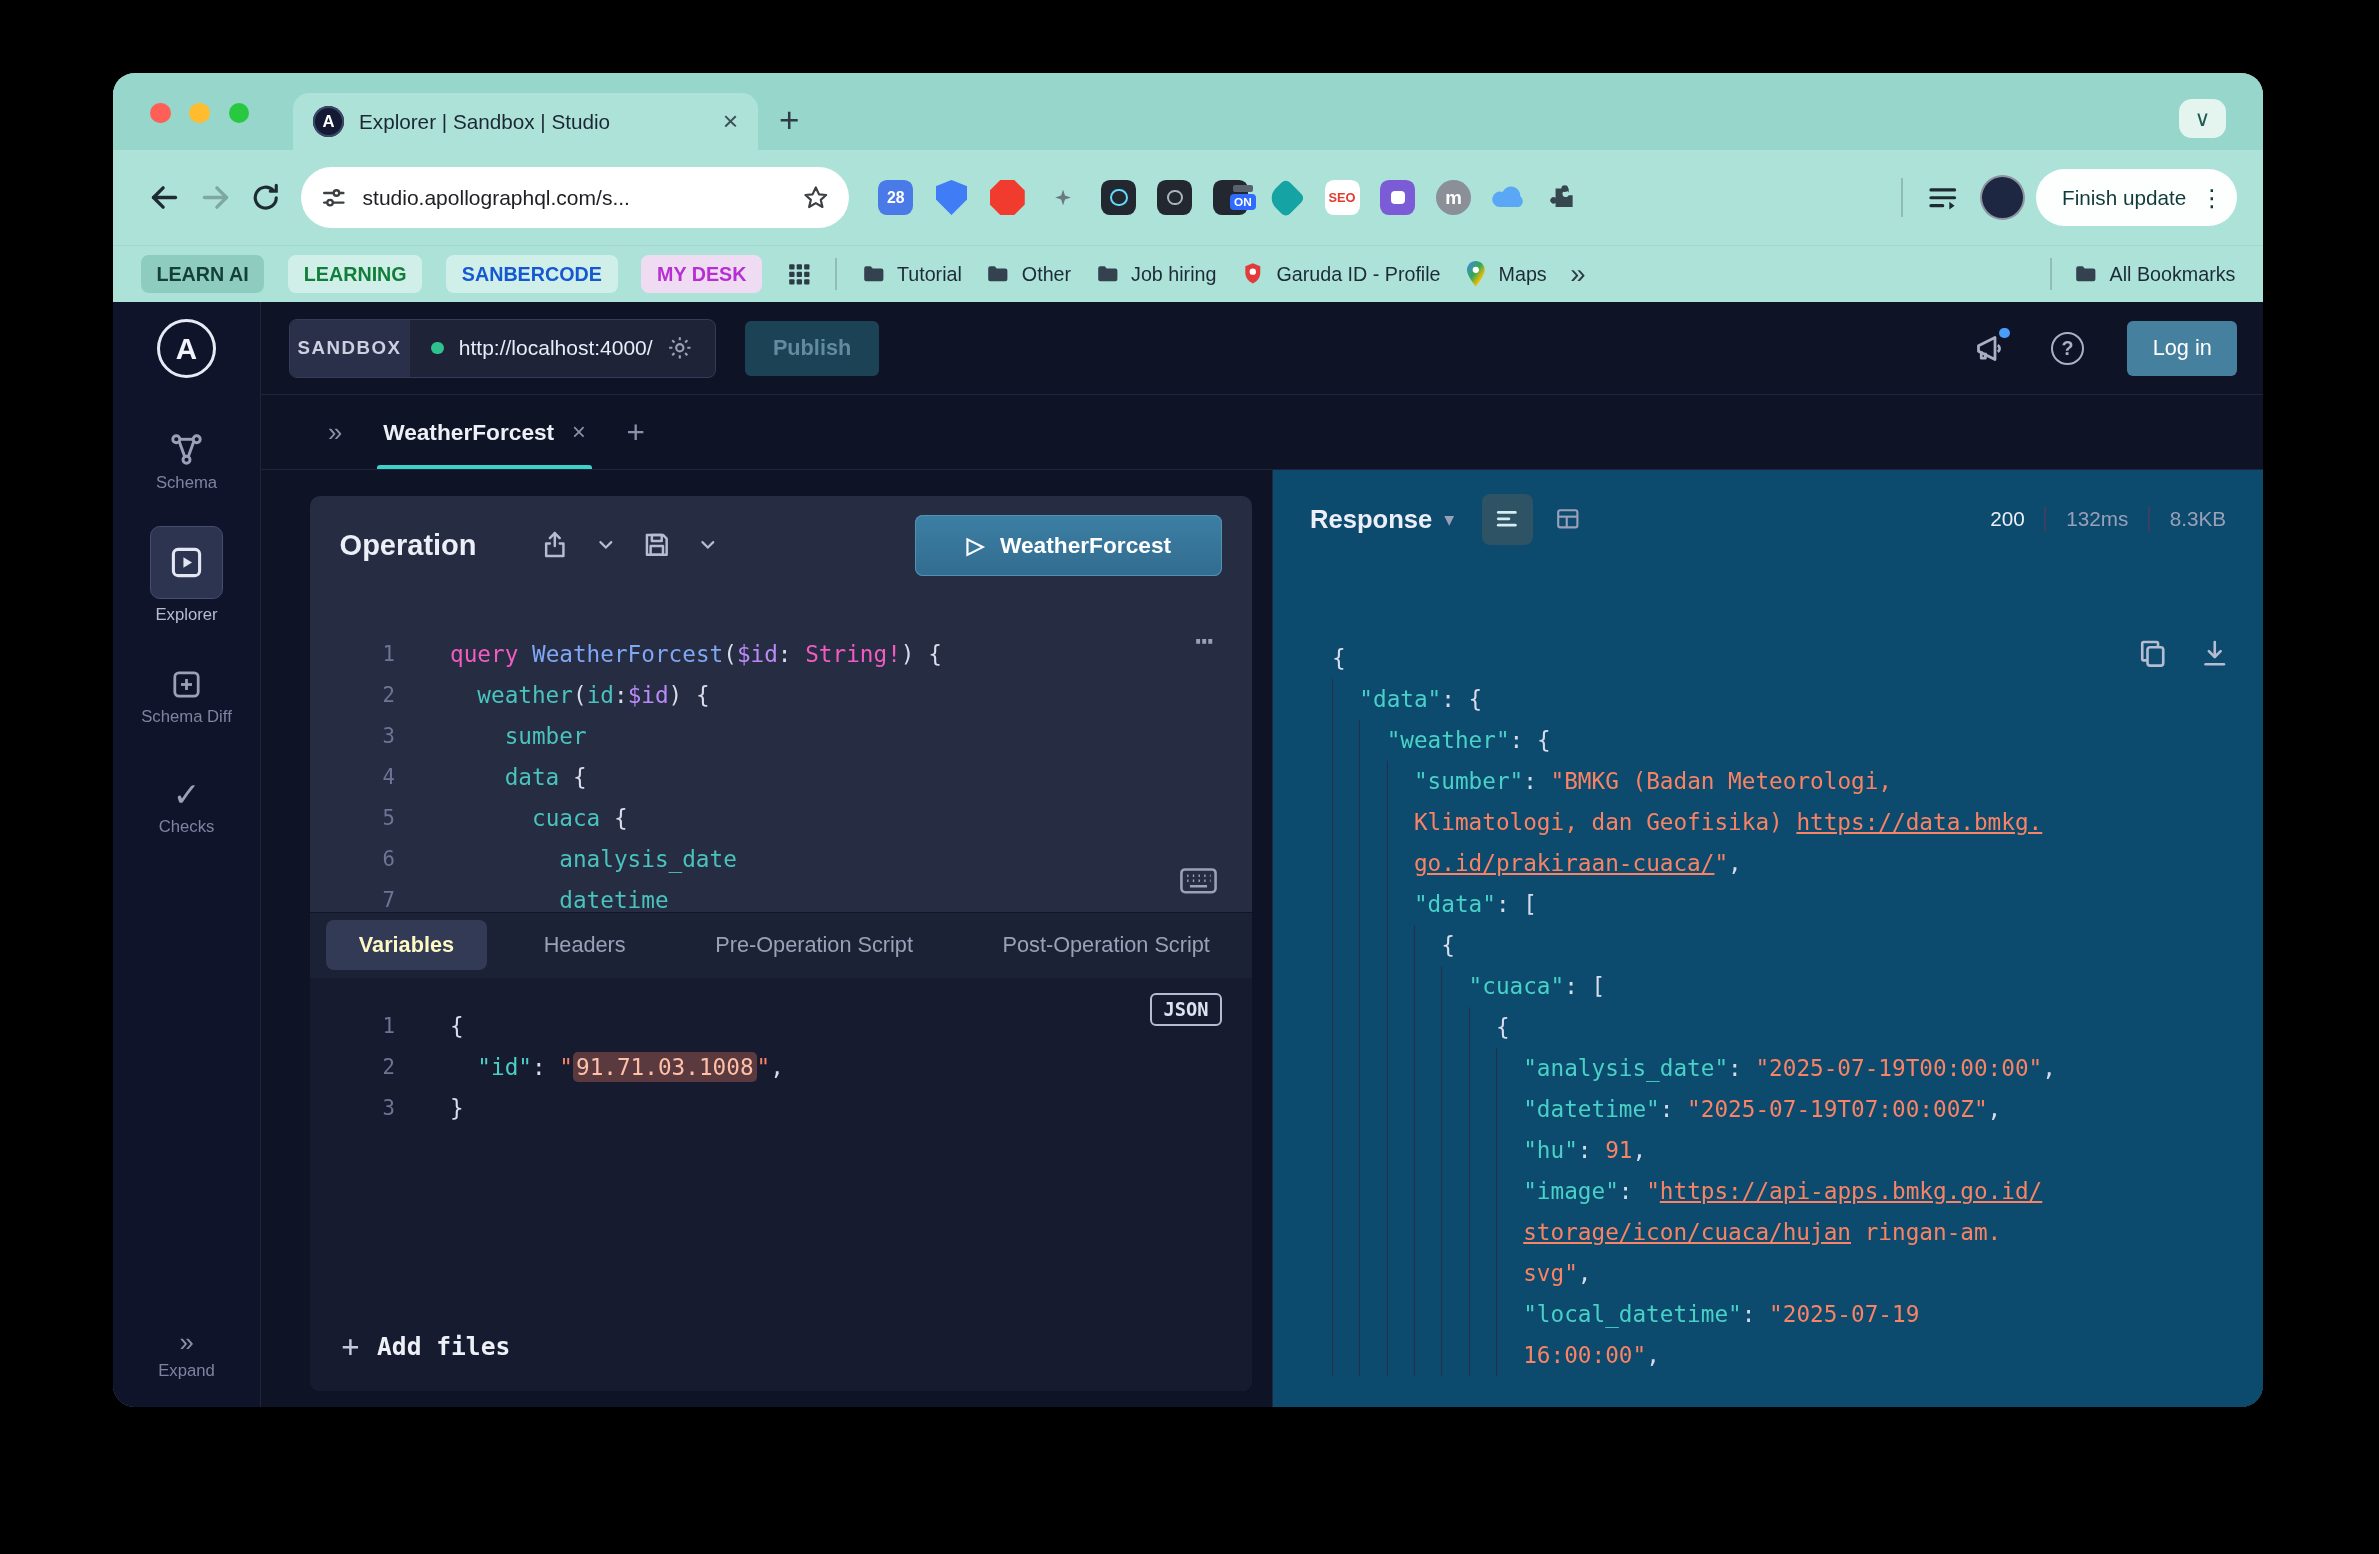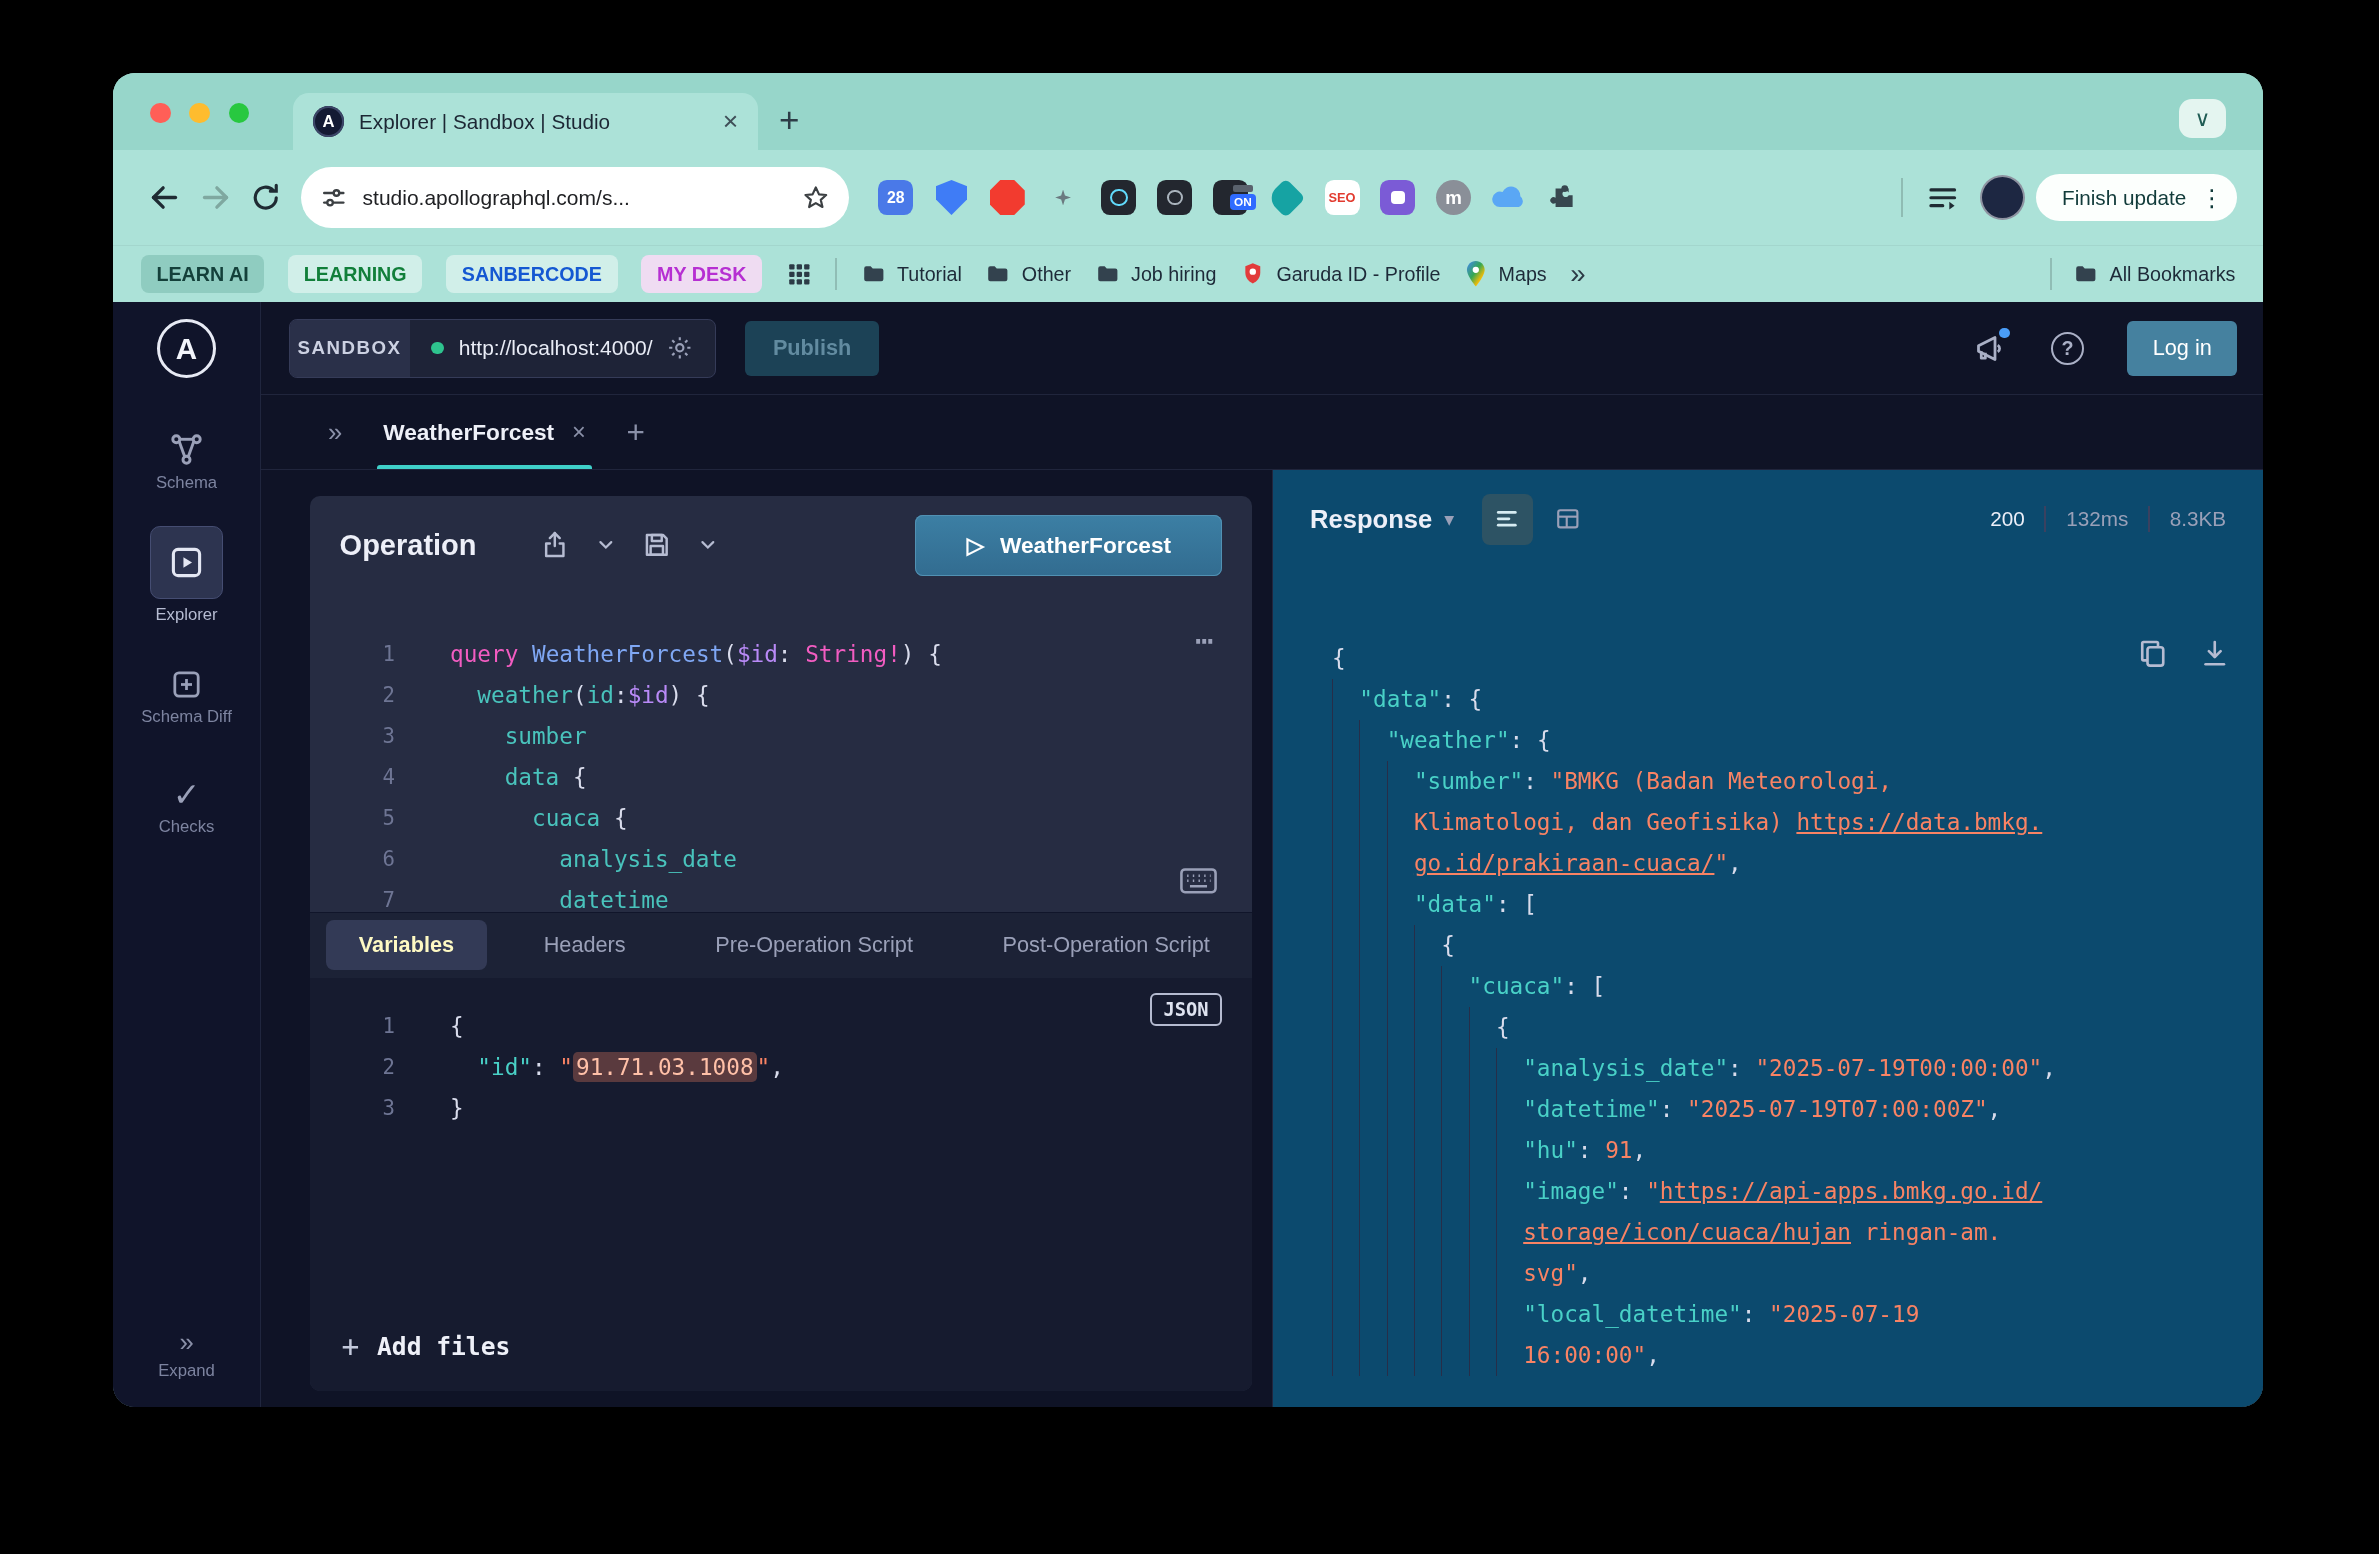--- a/index.html
+++ b/index.html
@@ -28,21 +28,21 @@
   .navic { width:51px; height:51px; display:flex; align-items:center; justify-content:center; flex:none; }
   .addr { width:548px; height:61px; background:#fff; border-radius:30.5px; display:flex; align-items:center;
     padding:0 19.7px; gap:15.8px; margin:0 15.8px 0 9.9px; flex:none; }
   .addr-url { flex:1; font-size:21px; color:#202124; white-space:nowrap; overflow:hidden; }
   .exts { display:flex; align-items:center; gap:14.8px; margin-left:9.9px; }
   .ext { width:41px; height:41px; display:flex; align-items:center; justify-content:center; flex:none; }
   .sq { width:35px; height:35px; border-radius:8.9px; display:flex; align-items:center; justify-content:center; }
   .tb-sep { width:2px; height:39px; background:rgba(0,0,0,.17); margin:0 13.8px; flex:none;}
   .avatar { width:45px; height:45px; border-radius:50%; background:#1d2742; border:2px solid rgba(255,255,255,.5);
     margin:0 11.8px; flex:none;}
-  .finish { height:47px; border-radius:28.6px; background:#fcfffd; color:#113b3a; display:flex; align-items:center;
+  .finish { height:57px; border-radius:28.6px; background:#fcfffd; color:#113b3a; display:flex; align-items:center;
     gap:13.8px; padding:0 13.8px 0 25.6px; font-size:20.7px; flex:none;}
   .finish .kebab { font-size:23.6px; color:#113b3a; }
 
   .bookbar { height:57px; background:#ace2d8; display:flex; align-items:center; padding:0 27.6px; gap:23.6px;
     font-size:19.7px; color:#1d2a38; border-top:1px solid rgba(0,0,0,.05); }
   .chip { padding:7.9px 15.8px; border-radius:7.9px; font-weight:bold; }
   .c-learnai { background:#8fccc0; color:#14403a; }
   .c-learning { background:rgba(255,255,255,.45); color:#117f3a; }
   .c-sanber { background:rgba(255,255,255,.45); color:#1458d2; }
   .c-mydesk { background:#efdcf2; color:#b62fd2; }

